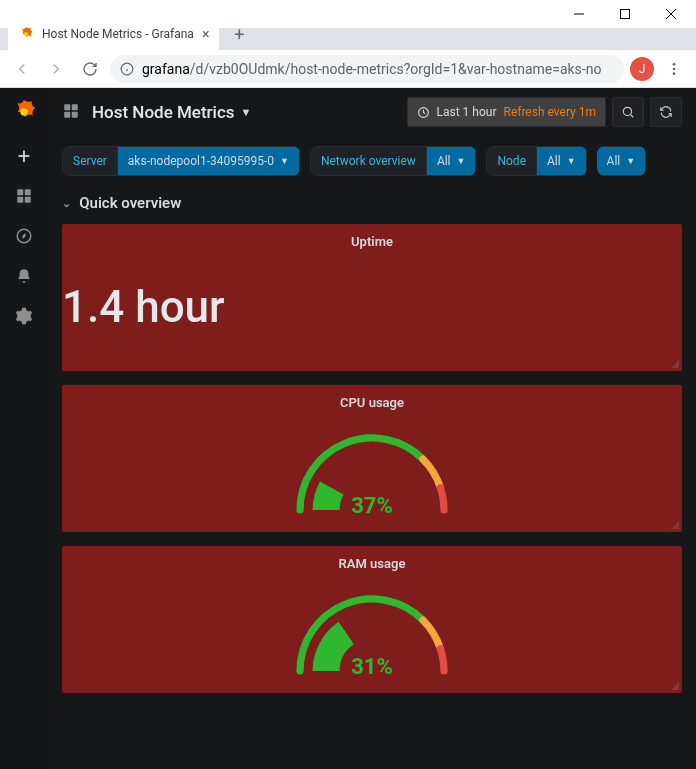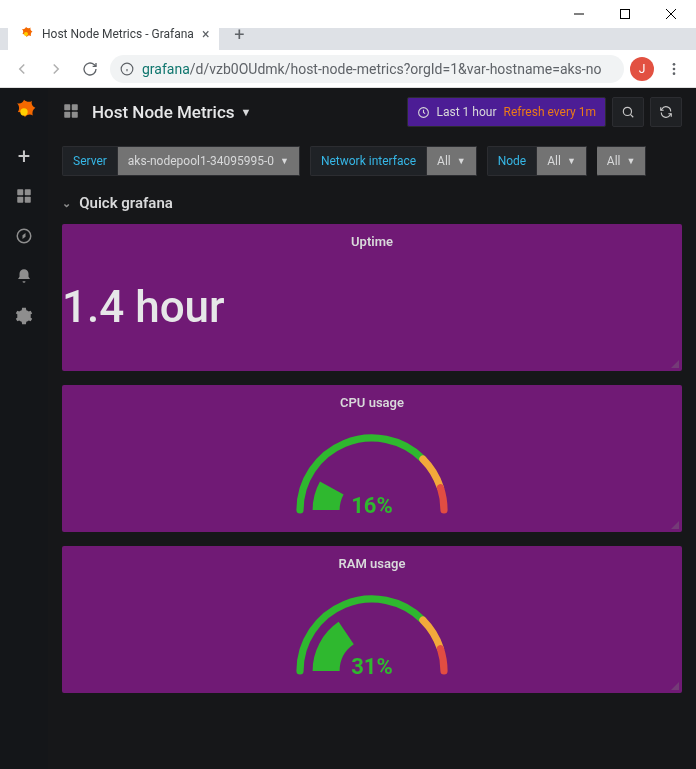--- a/index.html
+++ b/index.html
@@ -18,54 +18,54 @@
 .tab .title{flex:1;white-space:nowrap;overflow:hidden;text-overflow:ellipsis;}
 .tab .tclose{color:#5f6368;font-size:14px;}
 .newtab{width:28px;height:28px;display:flex;align-items:center;justify-content:center;color:#5f6368;font-size:18px;margin-left:6px;margin-bottom:2px;}
 
 
 .toolbar{height:38px;background:#fff;display:flex;align-items:center;padding:0 8px;gap:6px;border-bottom:1px solid #e0e0e0;}
 .tbtn{width:28px;height:28px;display:flex;align-items:center;justify-content:center;color:#5f6368;border-radius:50%;}
 .tbtn.disabled{color:#b0b0b0;}
 .omnibox{flex:1;height:28px;background:#f1f3f4;border-radius:14px;display:flex;align-items:center;padding:0 10px;gap:8px;color:#5f6368;font-size:14px;overflow:hidden;}
 .omnibox .url{white-space:nowrap;overflow:hidden;}
-.omnibox .url .host{color:#0f766e;}
+.omnibox .url .host{color:#000000;}
 .avatar{width:24px;height:24px;border-radius:50%;background:#e25141;color:#fff;display:flex;align-items:center;justify-content:center;font-size:12px;}
 
 
 .app{flex:1;background:#161719;display:flex;overflow:hidden;position:relative;}
 .leftrail{width:48px;background:#141619;display:flex;flex-direction:column;align-items:center;padding-top:10px;gap:20px;}
 .logo{width:28px;height:28px;}
 .railicon{width:20px;height:20px;color:#8e8e8e;display:flex;align-items:center;justify-content:center;}
 .railicon.plus{font-size:22px;color:#c7c7c7;}
 .main{flex:1;display:flex;flex-direction:column;overflow:hidden;}
 
 
 .gheader{height:48px;display:flex;align-items:center;padding:0 14px;gap:10px;background:#161719;}
 .dashicon{width:20px;height:20px;color:#8e8e8e;}
 .dtitle{color:#e6e7e8;font-size:17px;font-weight:500;display:flex;align-items:center;gap:6px;}
 .dtitle .caret{font-size:11px;color:#d8d9da;}
 .hspacer{flex:1;}
 .pillbar{display:flex;align-items:center;gap:6px;}
-.pill{height:30px;background:#4c1d95;border:1px solid #2c2d31;color:#d8d9da;display:flex;align-items:center;padding:0 9px;gap:7px;font-size:12px;border-radius:2px;white-space:nowrap;}
+.pill{height:30px;background:#404040;border:1px solid #2c2d31;color:#d8d9da;display:flex;align-items:center;padding:0 9px;gap:7px;font-size:12px;border-radius:2px;white-space:nowrap;}
 .pill .orange{color:#eb7b18;text-align:right;}
 .iconbtn{width:32px;height:30px;background:#1f2124;border:1px solid #2c2d31;display:flex;align-items:center;justify-content:center;color:#c7c7c7;border-radius:2px;}
 
 
 .vrow{padding:10px 14px;display:flex;flex-wrap:wrap;gap:10px;background:#161719;}
-.varbox{display:flex;align-items:stretch;height:30px;border-radius:2px;overflow:hidden;}
+.varbox{display:flex;align-items:stretch;height:30px;border-radius:8px;overflow:hidden;}
 .varlabel{background:#1f2226;color:#36b6e5;padding:0 10px;display:flex;align-items:center;font-size:12px;border:1px solid #2c2d31;}
-.varval{background:#737373;color:#d8d9da;padding:0 10px;display:flex;align-items:center;gap:6px;font-size:12px;border:1px solid #2c2d31;border-left:none;}
+.varval{background:#0369a1;color:#d8d9da;padding:0 10px;display:flex;align-items:center;gap:6px;font-size:12px;border:1px solid #2c2d31;border-left:none;}
 .varval .caret{font-size:9px;}
 
 
 .content{flex:1;overflow-y:auto;padding:0 14px 14px;}
 .rowhdr{display:flex;align-items:center;gap:8px;color:#d8d9da;font-size:15px;font-weight:600;padding:8px 0 12px;}
 .rowhdr .chev{font-size:11px;color:#8e8e8e;}
-.panel{background:#701a75;border-radius:2px;margin-bottom:14px;padding:6px 0 12px;position:relative;}
+.panel{background:#7f1d1d;border-radius:2px;margin-bottom:14px;padding:6px 0 12px;position:relative;}
 .ptitle{color:#d8d9da;font-size:13px;text-align:center;font-weight:600;padding:4px 0 6px;}
 .bigstat{color:#e6e7e8;font-size:44px;font-weight:500;text-align:left;padding:26px 0;}
 .gaugewrap{display:flex;justify-content:center;padding-top:4px;}
 .gauge{position:relative;width:180px;height:100px;overflow:hidden;}
 .gauge svg{width:180px;height:180px;display:block;}
 .gaugeval{position:absolute;left:0;right:0;bottom:2px;text-align:center;color:#2fb82f;font-size:22px;font-weight:700;}
 .resize{position:absolute;right:3px;bottom:3px;width:8px;height:8px;opacity:.35;}
 .resize::before{content:"";position:absolute;right:0;bottom:0;border-right:8px solid #7b7b7b;border-top:8px solid transparent;}
 
 
@@ -222,21 +222,21 @@
 
       <div class="vrow">
         <div class="varbox">
           <div class="varlabel">Server</div>
           <div class="varval">
               <span>aks-nodepool1-34095995-0</span>
               <span class="caret">▼</span>
             </div>
         </div>
         <div class="varbox">
-          <div class="varlabel">Network interface</div>
+          <div class="varlabel">Network overview</div>
           <div class="varval">
               <span>All</span>
               <span class="caret">▼</span>
             </div>
         </div>
         <div class="varbox">
           <div class="varlabel">Node</div>
           <div class="varval">
               <span>All</span>
               <span class="caret">▼</span>
@@ -246,40 +246,40 @@
           <div class="varval">
               <span>All</span>
               <span class="caret">▼</span>
             </div>
         </div>
       </div>
 
       <div class="content">
         <div class="rowhdr">
           <span class="chev">⌄</span>
-          <span>Quick grafana</span>
+          <span>Quick overview</span>
         </div>
 
         <div class="panel">
           <div class="ptitle">Uptime</div>
           <div class="bigstat">1.4 hour</div>
           <div class="resize"></div>
         </div>
 
         <div class="panel">
           <div class="ptitle">CPU usage</div>
           <div class="gaugewrap">
             <div class="gauge">
               <svg viewBox="0 0 200 200" id="gauge-cpu">
                   <path d="M 156.5685424949238 43.4314575050762 A 80 80 0 0 0 20 99.99999999999999" stroke="#2fb82f" stroke-width="8" fill="none" stroke-linecap="round"></path>
                   <path d="M 176.0845213036123 75.2786404500042 A 80 80 0 0 0 156.5685424949238 43.4314575050762" stroke="#f2a93b" stroke-width="8" fill="none" stroke-linecap="round"></path>
                   <path d="M 180 100 A 80 80 0 0 0 176.0845213036123 75.2786404500042" stroke="#e24d42" stroke-width="8" fill="none" stroke-linecap="round"></path>
                   <path d="M 34 99.99999999999999 A 66 66 0 0 1 42.163759117105016 68.20425750928678 L 68.45295951842093 82.65686773233824 A 36 36 0 0 0 64 100 Z" fill="#2fb82f"></path>
                 </svg>
-              <div class="gaugeval">16%</div>
+              <div class="gaugeval">37%</div>
             </div>
           </div>
           <div class="resize"></div>
         </div>
 
         <div class="panel">
           <div class="ptitle">RAM usage</div>
           <div class="gaugewrap">
             <div class="gauge">
               <svg viewBox="0 0 200 200" id="gauge-ram">

